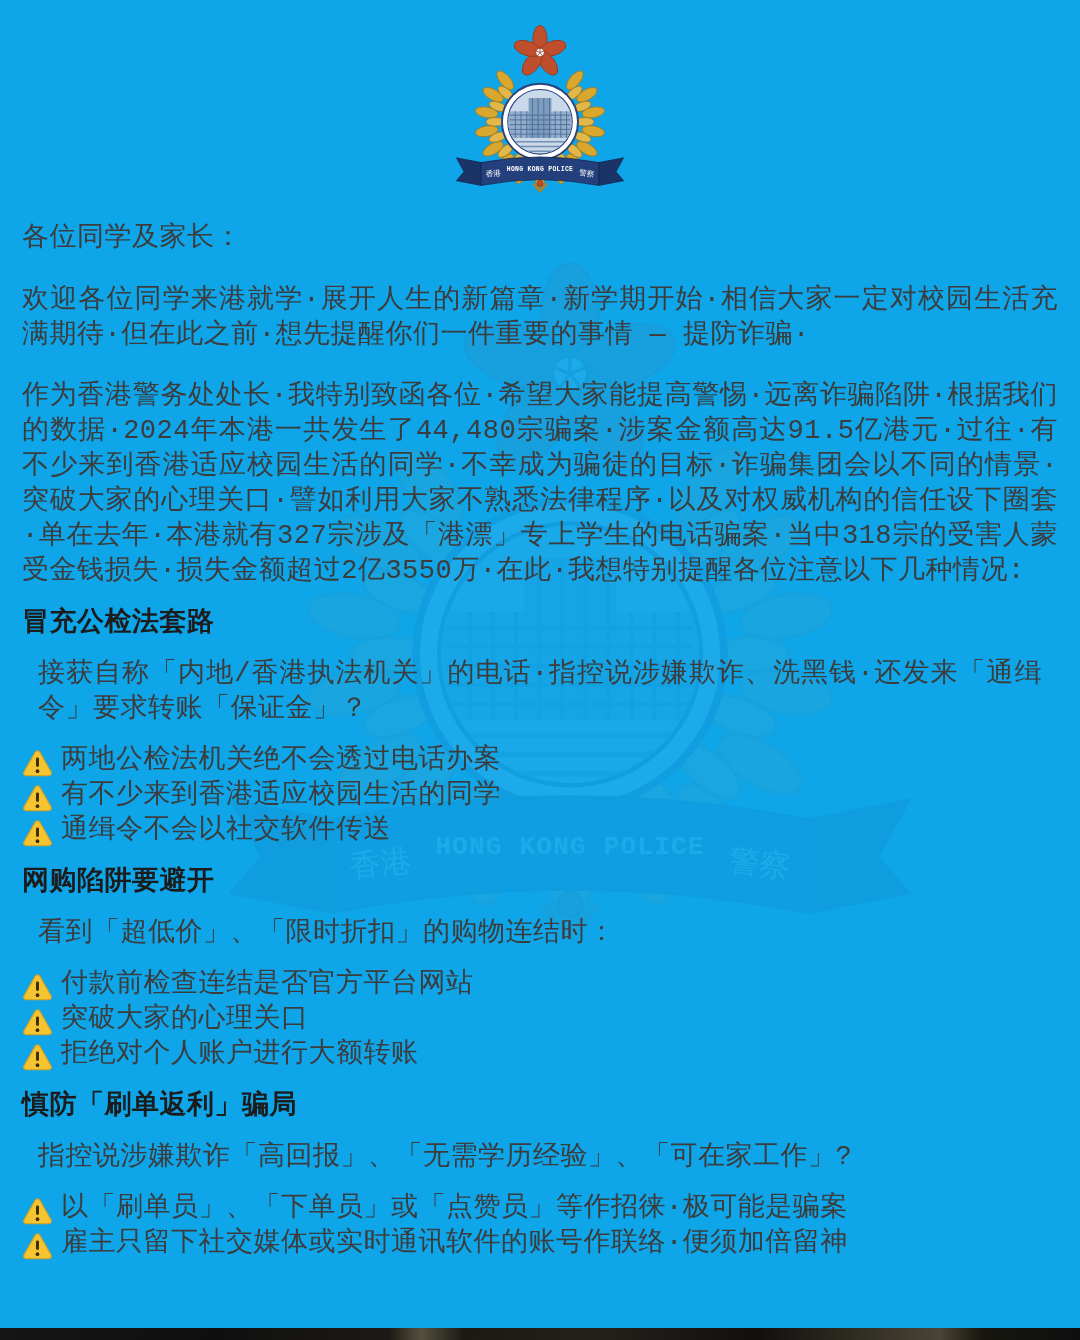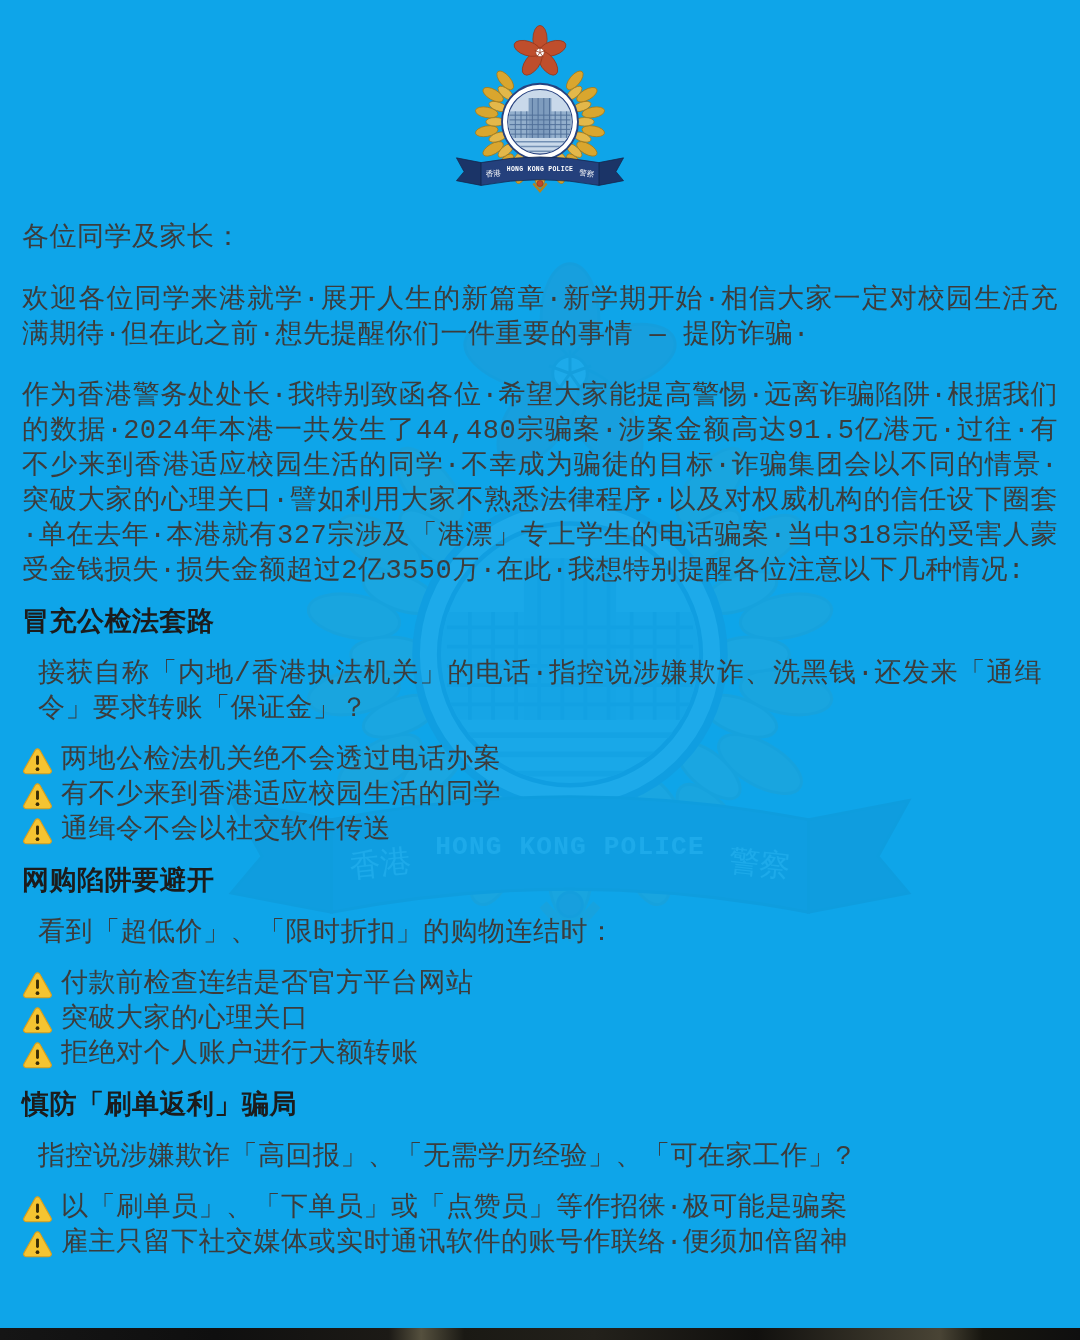--- a/index.html
+++ b/index.html
@@ -23,21 +23,21 @@
     position:relative; z-index:1; padding:0 22px;
     font-size:27px; line-height:35px; color:#3c3c3c;
     text-align:justify; letter-spacing:0.5px;
   }
   .salutation { margin:28px 0 27px; }
   .para { margin:0 0 26px; }
   .para.tight { margin-bottom:8px; }
   .section { margin-top:17px; }
   .section-heading { font-size:27px; font-weight:bold; color:#1c1c1c; margin:0; line-height:35px; }
   .intro { margin:16px; }
-  .warn { display:flex; align-items:flex-start; }
+  .warn { display:flex; align-items:center; }
   .warn-icon { flex:0 0 auto; width:31px; height:28px; margin:4px 8px 0 0; }
   .warn-icon svg { width:31px; height:28px; display:block; }
   .warn-text { flex:1; }
 
   .bottom-strip {
     position:absolute; left:0; right:0; bottom:0; height:12px; z-index:3;
     background:linear-gradient(90deg,
       #151515 0%, #0f0f0f 20%, #1c1a16 36%, #55503e 39%, #1a1914 43%,
       #23211b 55%, #11100e 70%, #494435 87%, #16150f 91%, #0f0f0f 100%);
   }

